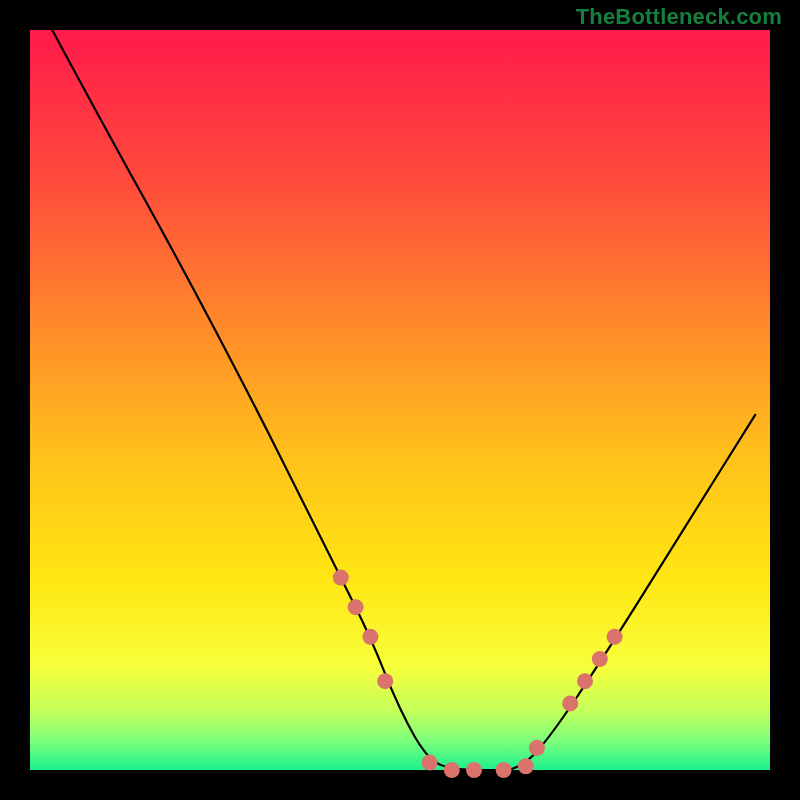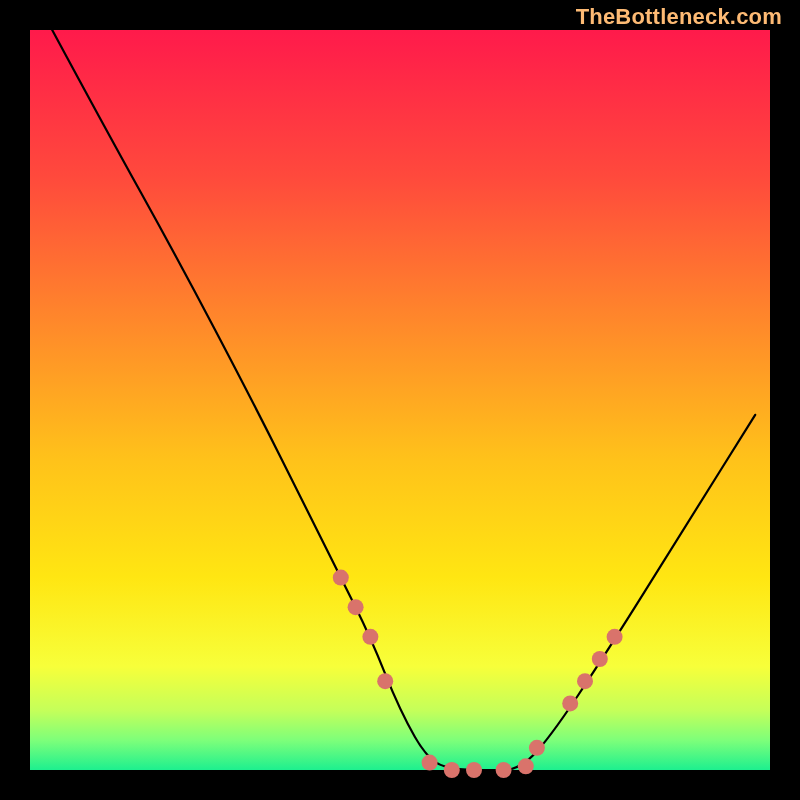--- a/index.html
+++ b/index.html
@@ -16,21 +16,21 @@
     height: 800px;
   }
   .watermark {
     position: absolute;
     top: 4px;
     right: 18px;
     font-family: Arial, Helvetica, sans-serif;
     font-size: 22px;
     font-weight: 600;
     letter-spacing: 0.2px;
-    color: #fdba74;
+    color: #15803d;
     z-index: 10;
   }
   svg {
     display: block;
   }
 </style>
 </head>
 <body>
 
 <div class="stage">

